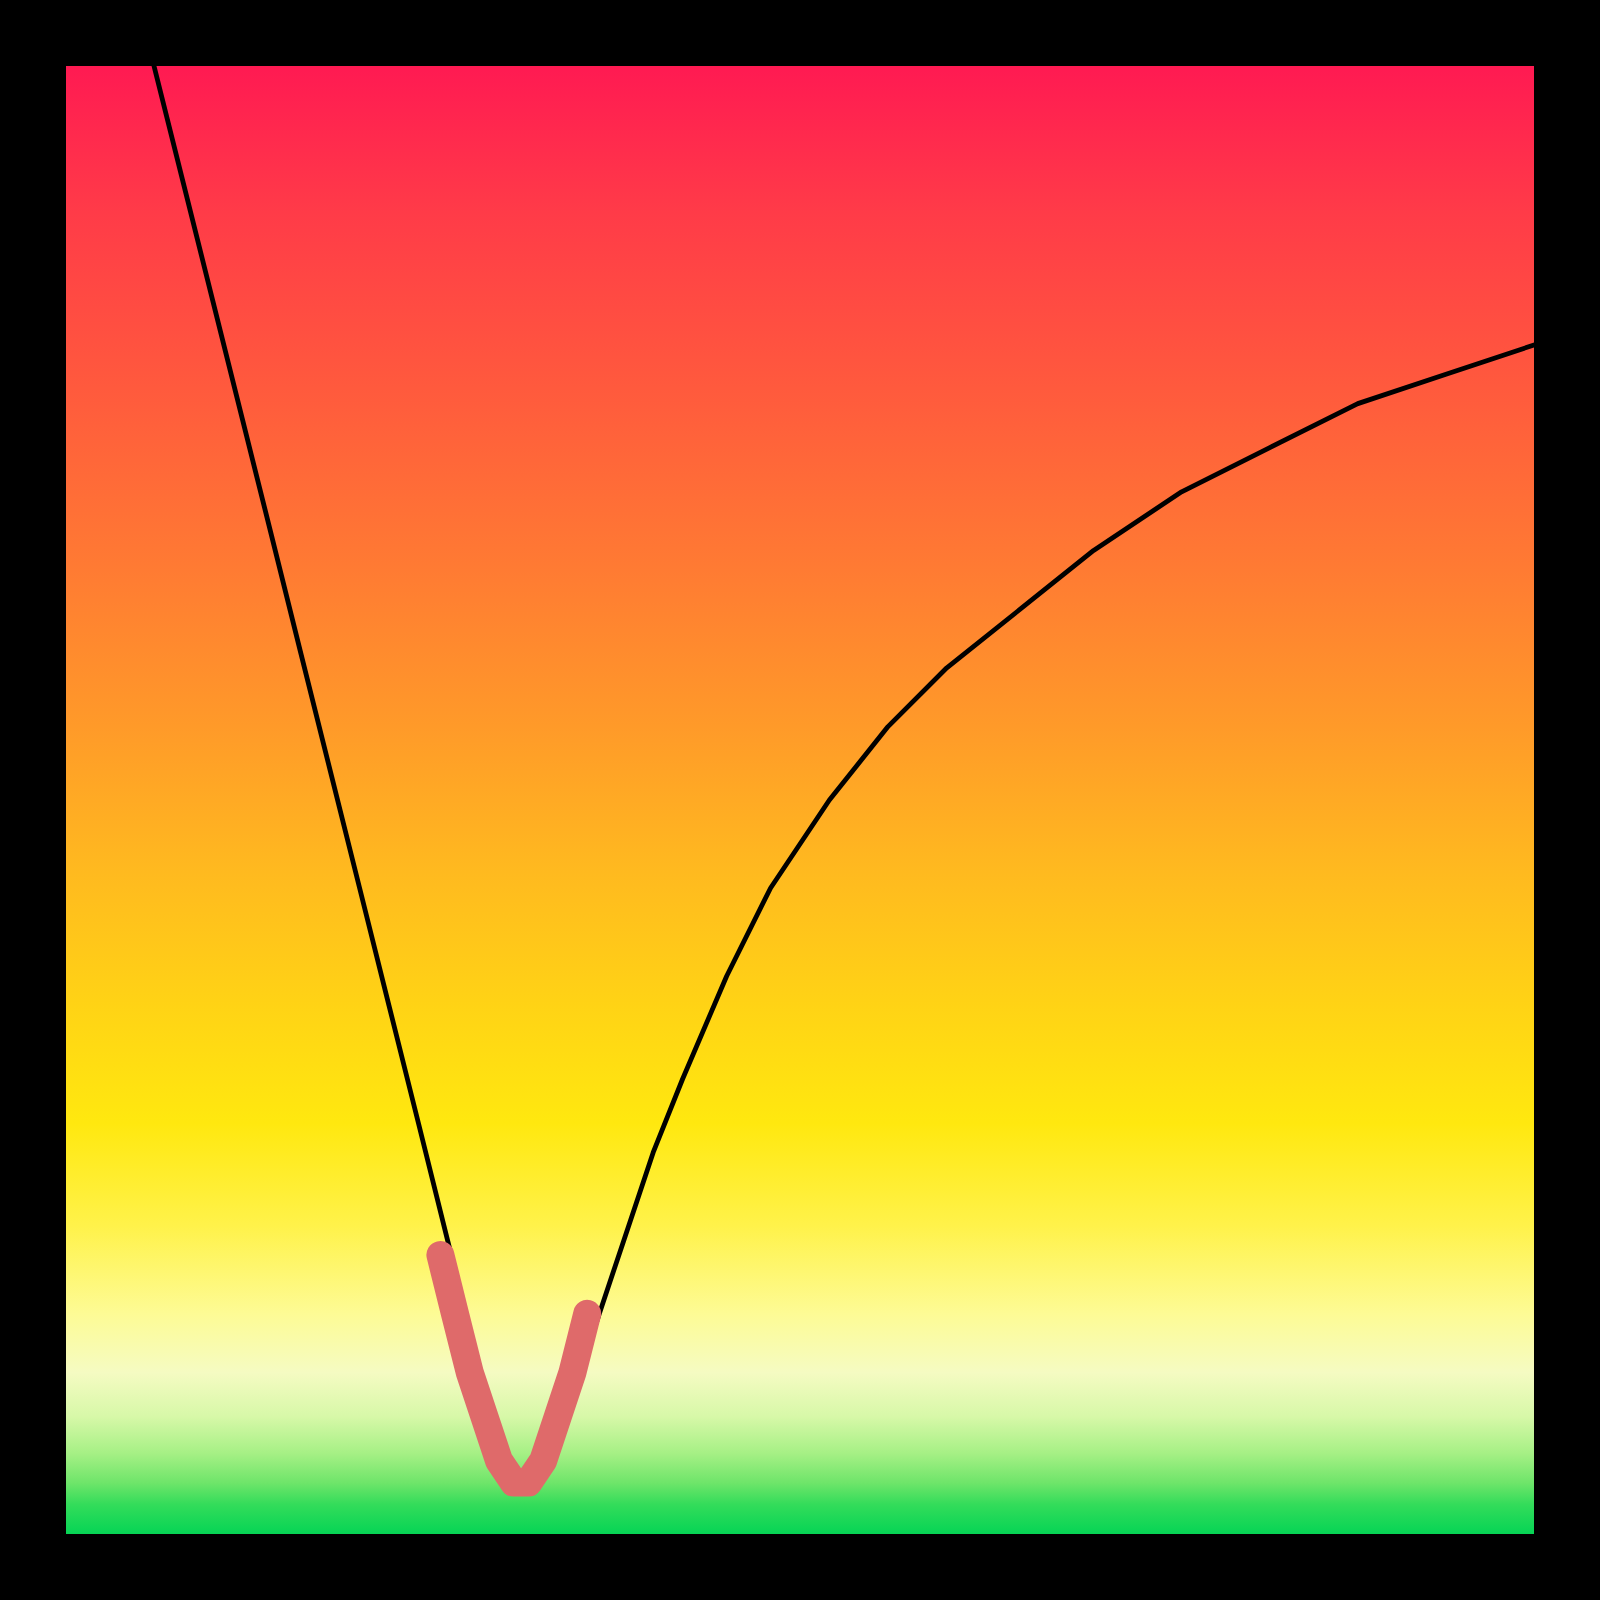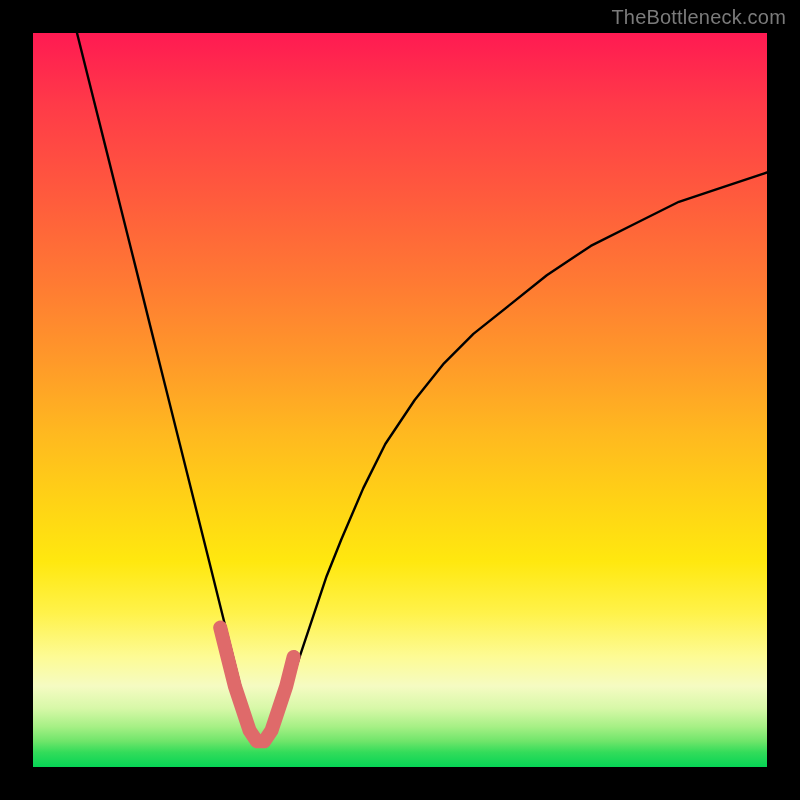--- a/index.html
+++ b/index.html
@@ -61,21 +61,20 @@
     top: 0;
     width: 734px;
     height: 734px;
     z-index: 10;
   }
 </style>
 </head>
 <body>
 
 <div class="stage">
-  <div class="watermark">TheBottleneck.com</div>
 
   <div class="plot">
     <svg class="curve" viewBox="0 0 734 734" preserveAspectRatio="none">
       <path id="main-curve" fill="none" stroke="#000" stroke-width="2.4" stroke-linecap="round" stroke-linejoin="round" d="M44.0 0.0 L58.7 58.7 L73.4 117.4 L88.1 176.2 L102.8 234.9 L117.4 293.6 L132.1 352.3 L146.8 411.0 L161.5 469.8 L176.2 528.5 L190.8 587.2 L198.2 616.6 L205.5 645.9 L212.9 675.3 L220.2 697.3 L227.5 712.0 L234.9 712.0 L242.2 697.3 L249.6 675.3 L264.2 631.2 L278.9 587.2 L293.6 543.2 L308.3 506.5 L330.3 455.1 L352.3 411.0 L381.7 367.0 L411.0 330.3 L440.4 300.9 L477.1 271.6 L513.8 242.2 L557.8 212.9 L601.9 190.8 L645.9 168.8 L690.0 154.1 L734.0 139.5"></path>
       <path id="highlight-curve" fill="none" stroke="#df6a6a" stroke-width="14" stroke-linecap="round" stroke-linejoin="round" d="M187.2 594.5 L194.5 623.9 L201.9 653.3 L209.2 675.3 L216.5 697.3 L223.9 708.3 L231.2 708.3 L238.6 697.3 L245.9 675.3 L253.2 653.3 L260.6 623.9"></path>
     </svg>
   </div>
 </div>
 
 </body></html>

